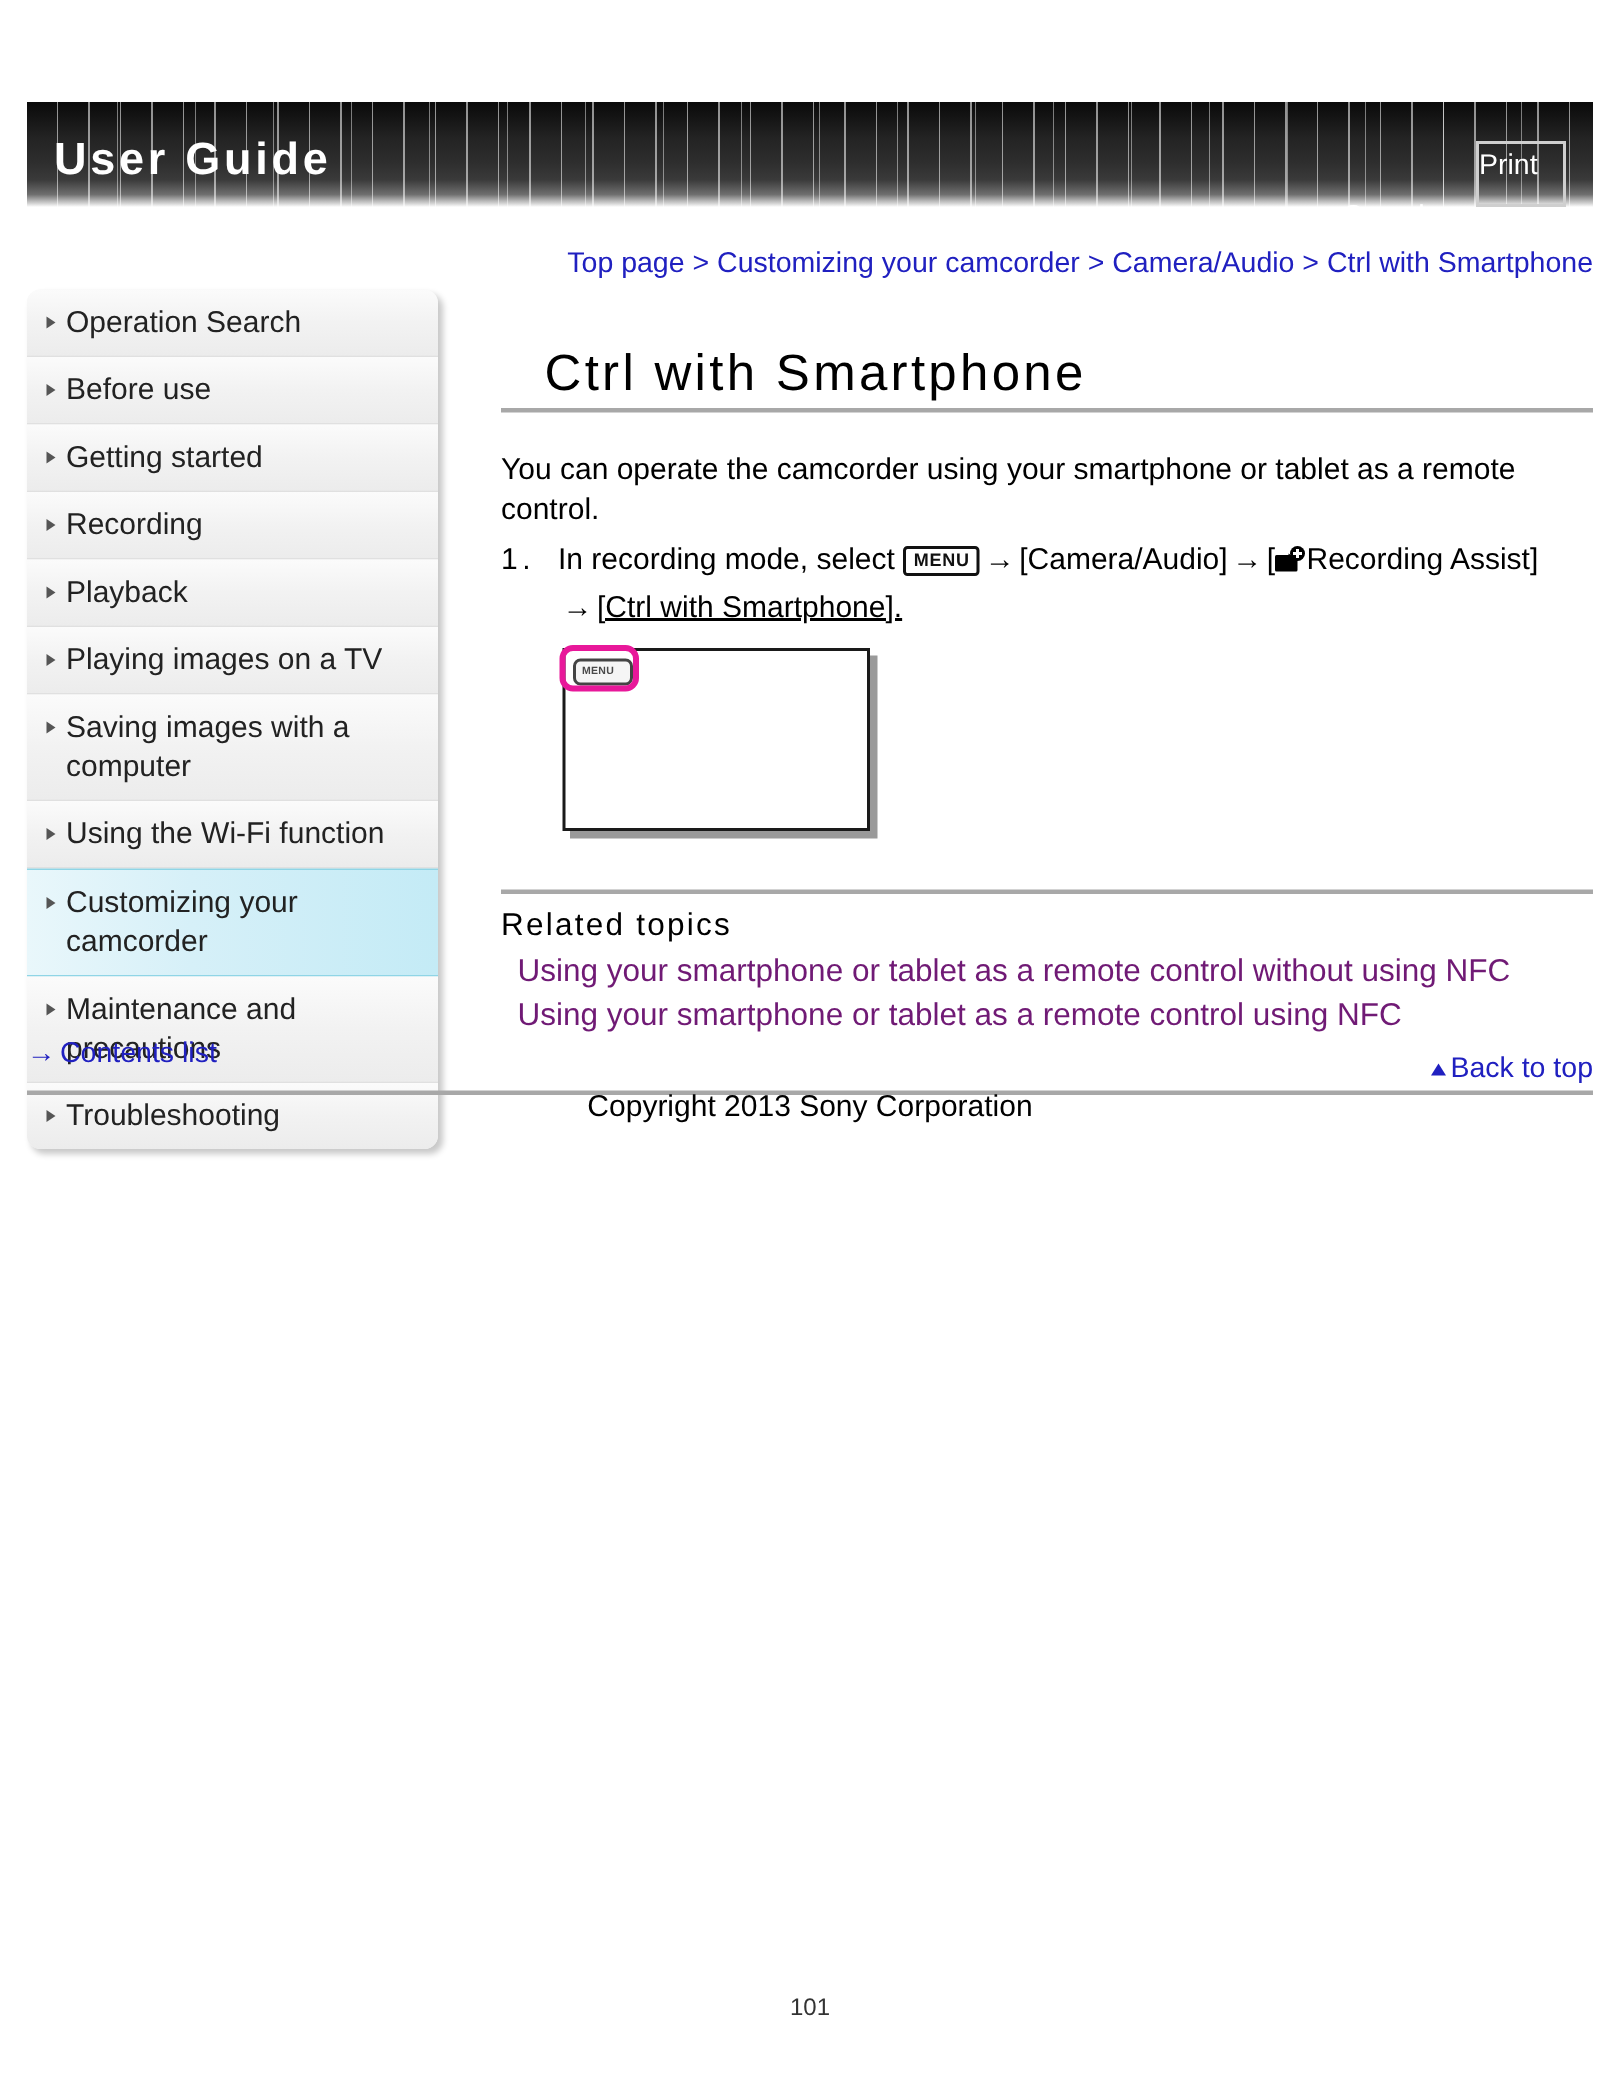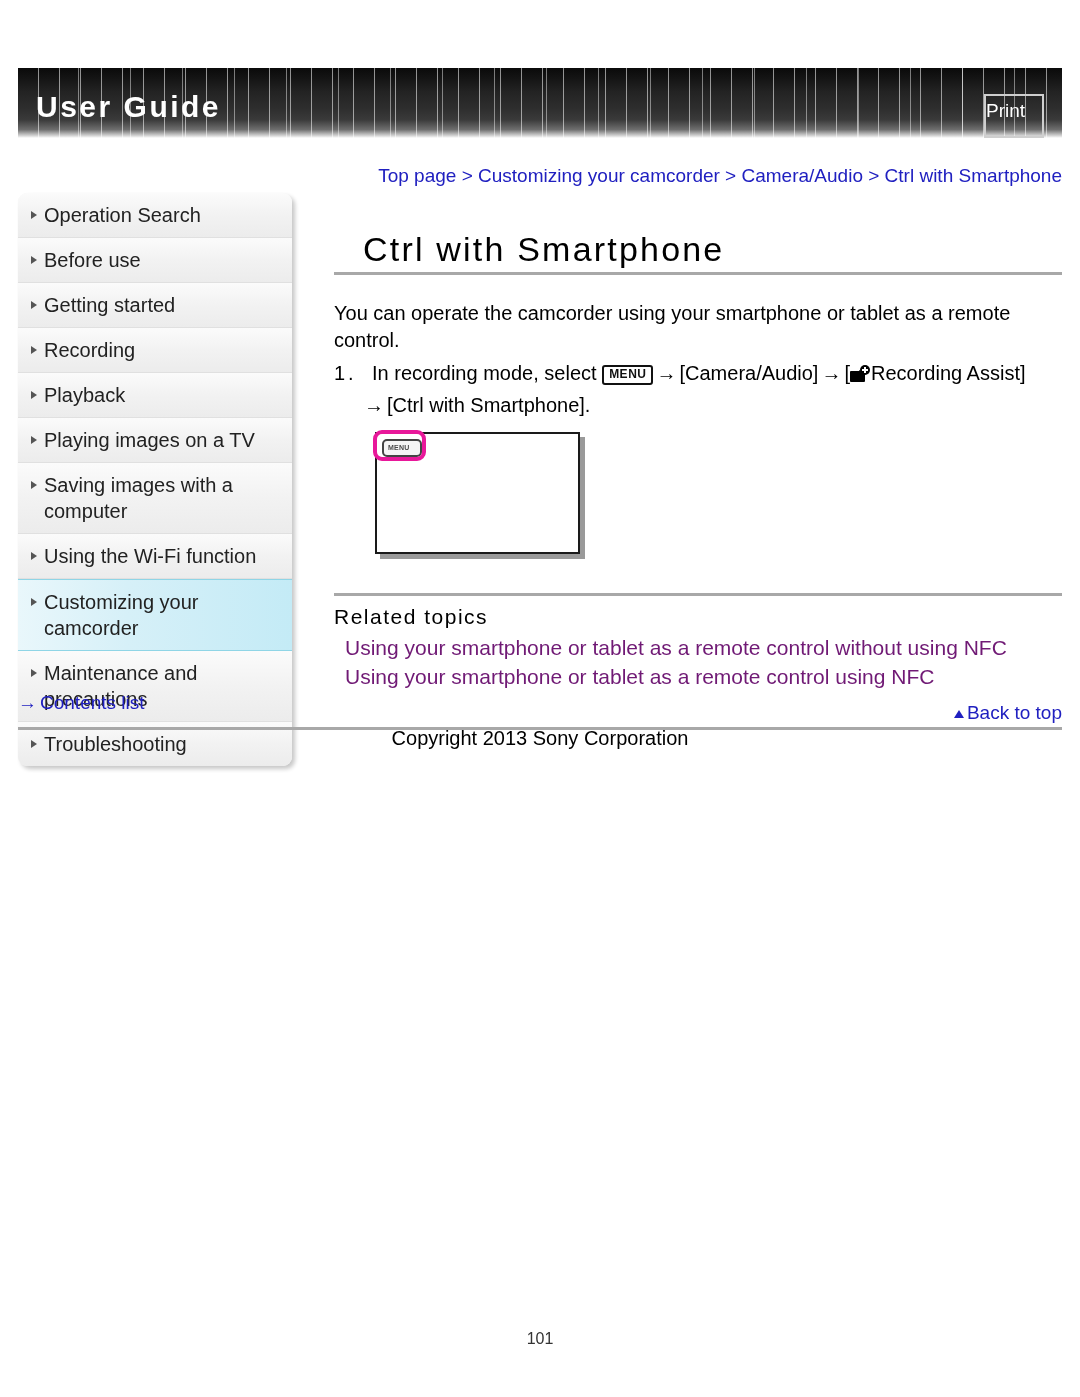--- a/index.html
+++ b/index.html
@@ -195,21 +195,21 @@
   }
   .step-num {
     position: absolute;
     left: 0;
     top: 0;
     letter-spacing: 3px;
   }
   .step-body {
     margin-left: 38px;
   }
-  .step-line2 { margin-left: 27px; }
+  .step-line2 { margin-left: 38px; text-decoration: underline; }
 
   
   .menu-icon {
     display: inline-block;
     border: 2px solid #111111;
     border-radius: 3px;
     padding: 0px 5px 1px 5px;
     font-size: 12px;
     font-weight: bold;
     letter-spacing: 0.5px;

